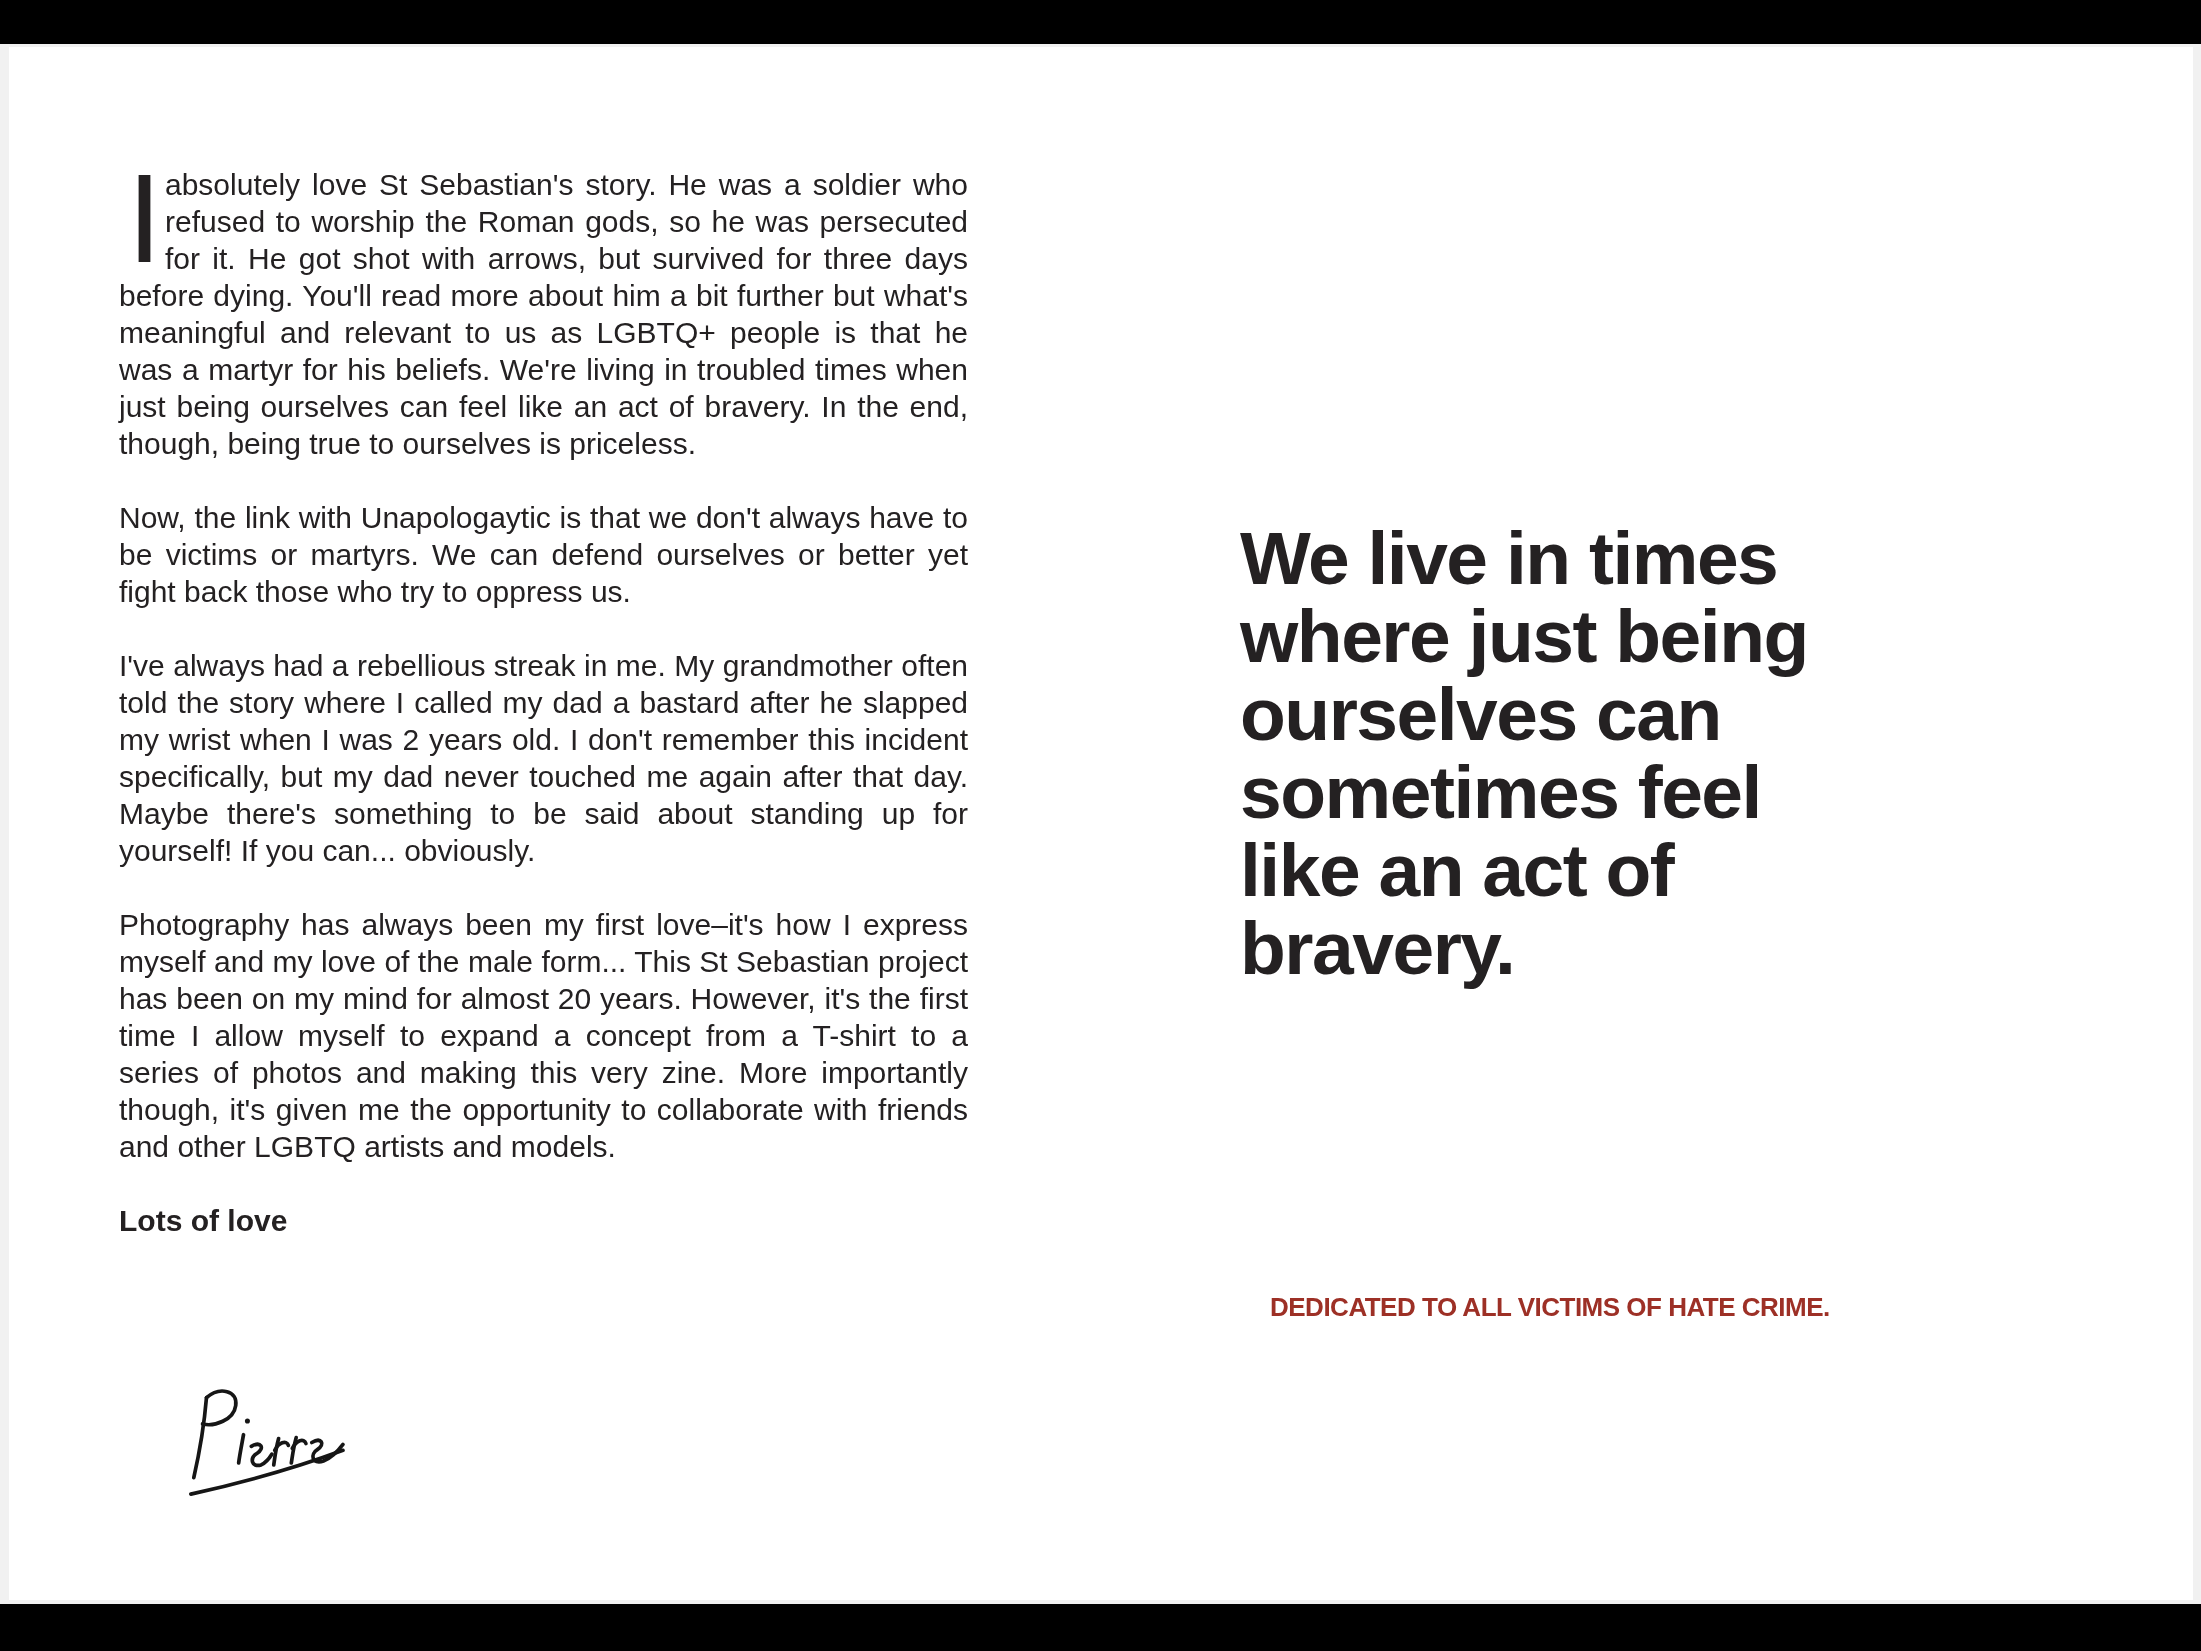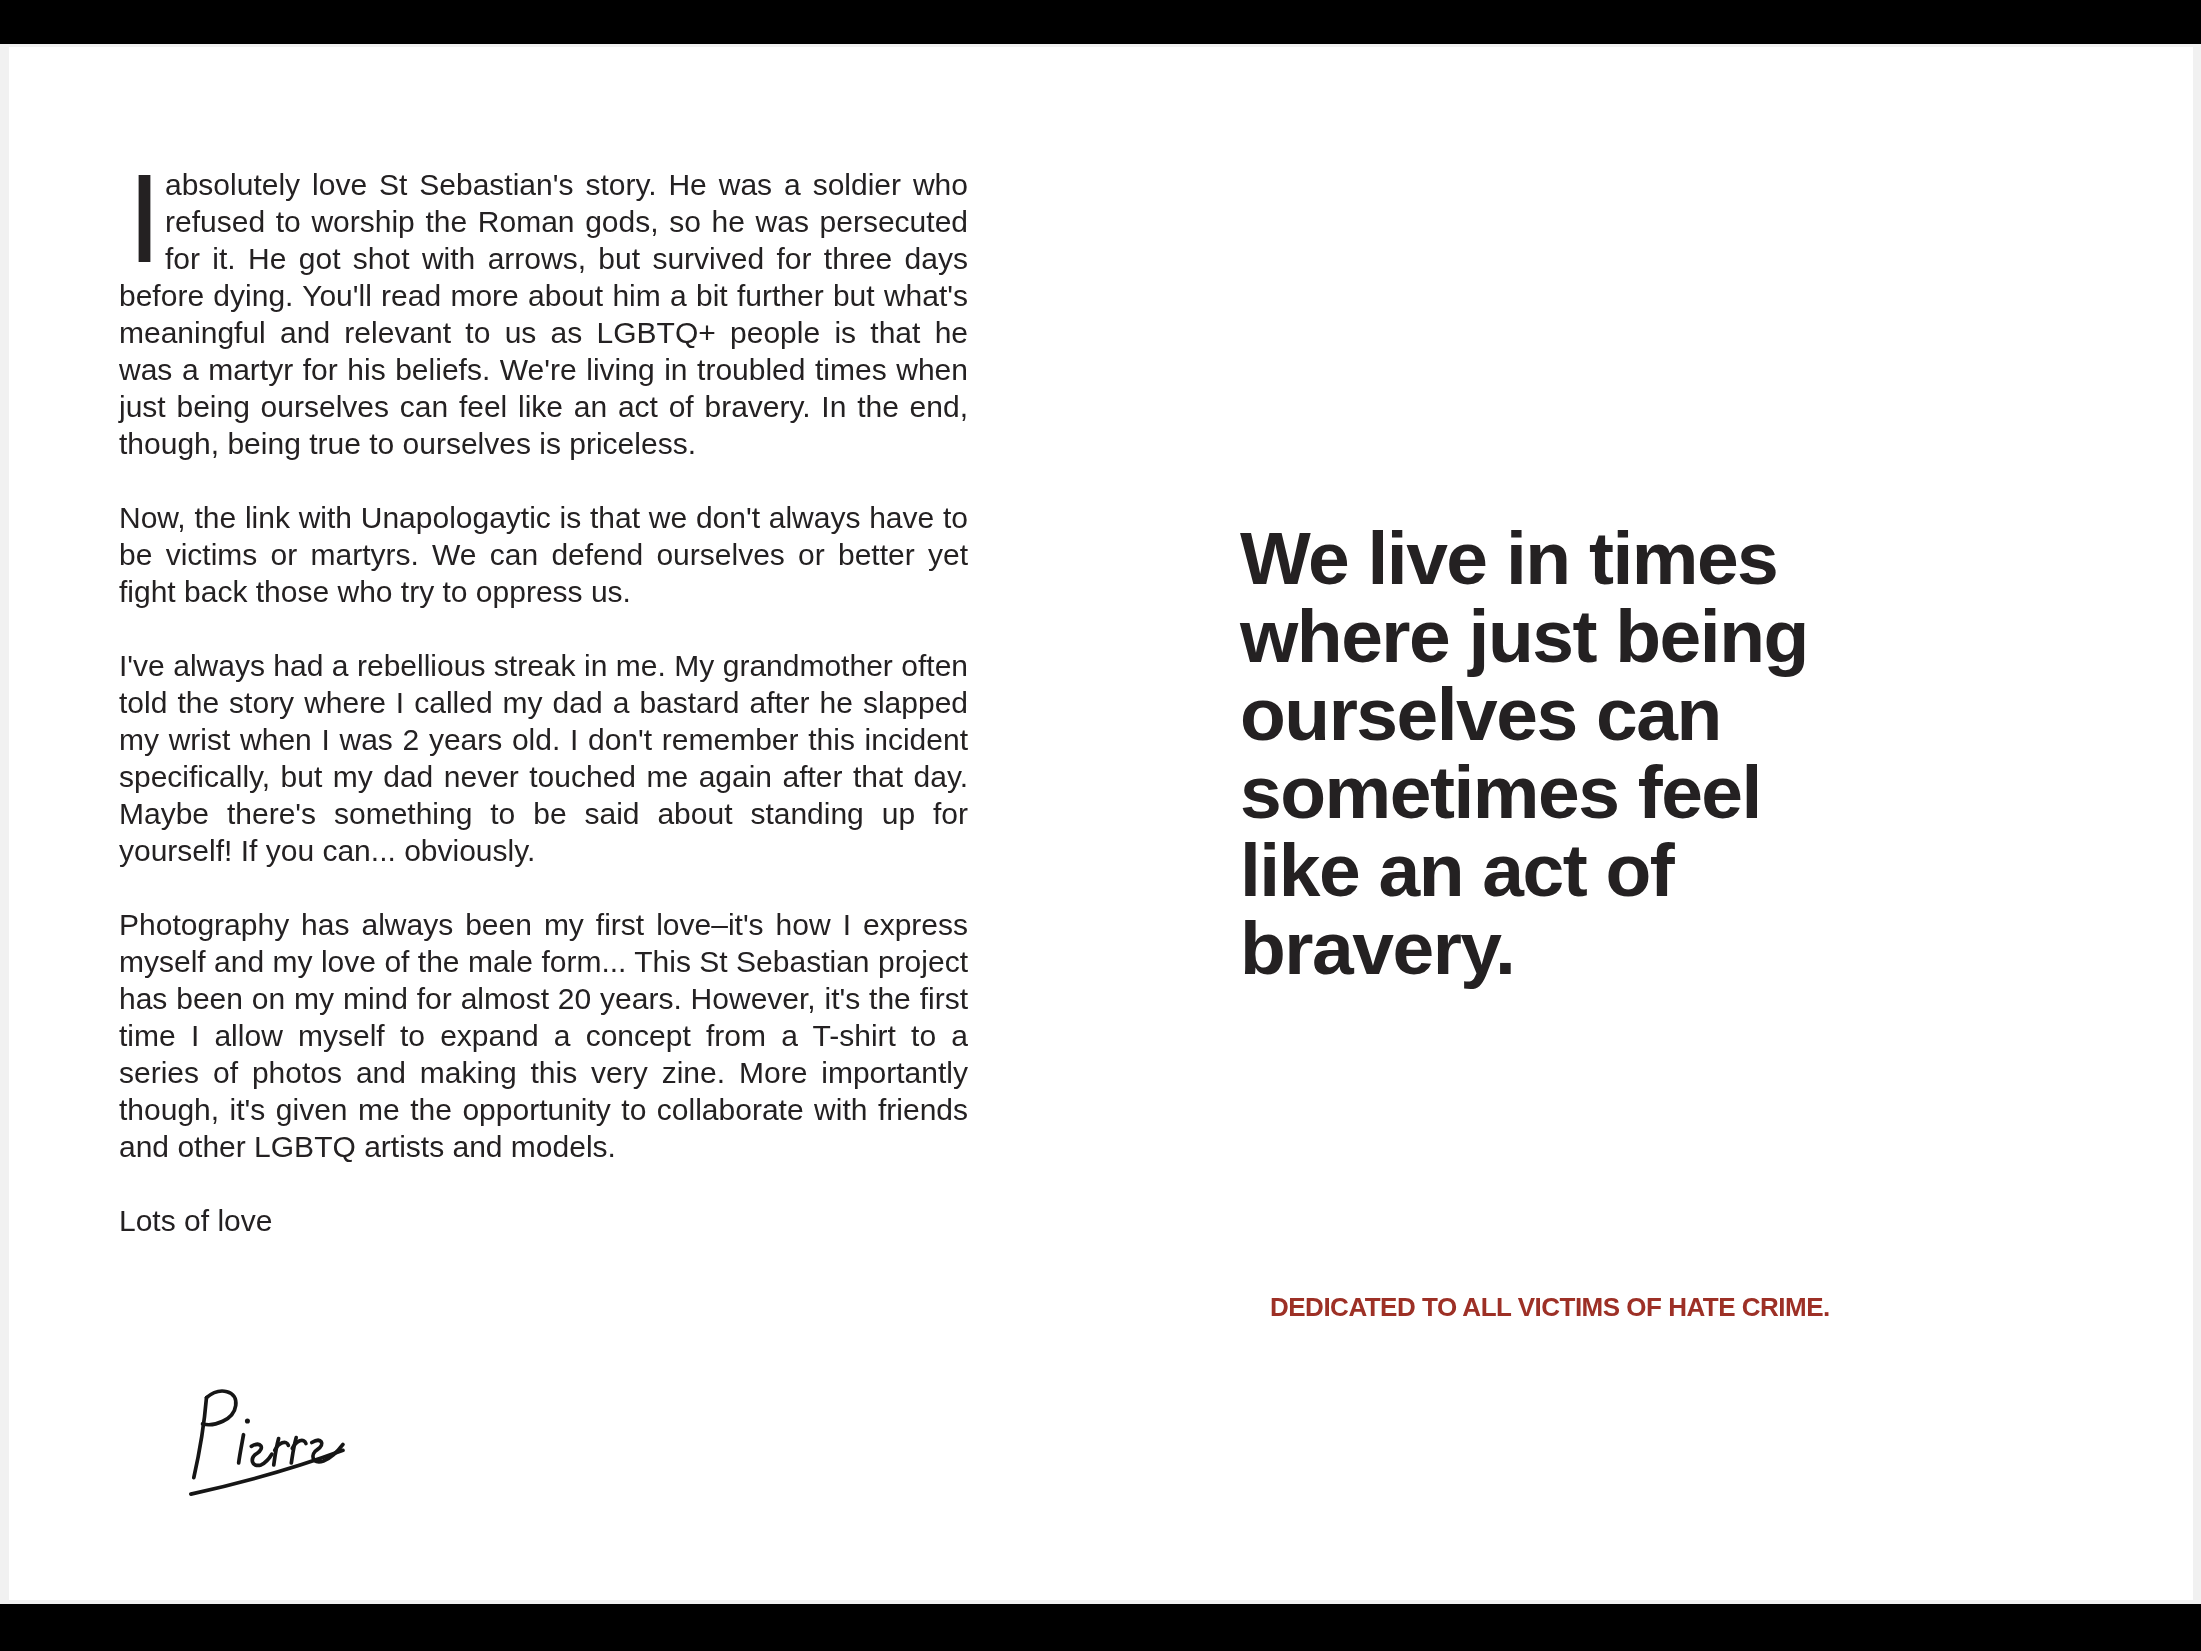--- a/index.html
+++ b/index.html
@@ -42,21 +42,21 @@
     float: left;
     width: 30px;
     margin: 7px 8px 0 8px;
     font-size: 126px;
     line-height: 91px;
     height: 91px;
     text-align: center;
     color: #242122;
     font-weight: normal;
   }
-  .closing { text-align: left; }
+  .closing { text-align: left; font-weight: bold; }
   .signature-wrap {
     position: absolute;
     left: 180px; top: 1384px;
     width: 168px; height: 117px;
   }
   .signature-wrap svg { display: block; width: 168px; height: 117px; }
   .sr { position: absolute; width: 1px; height: 1px; overflow: hidden; clip: rect(0 0 0 0); white-space: nowrap; }
   
   .headline {
     position: absolute;

